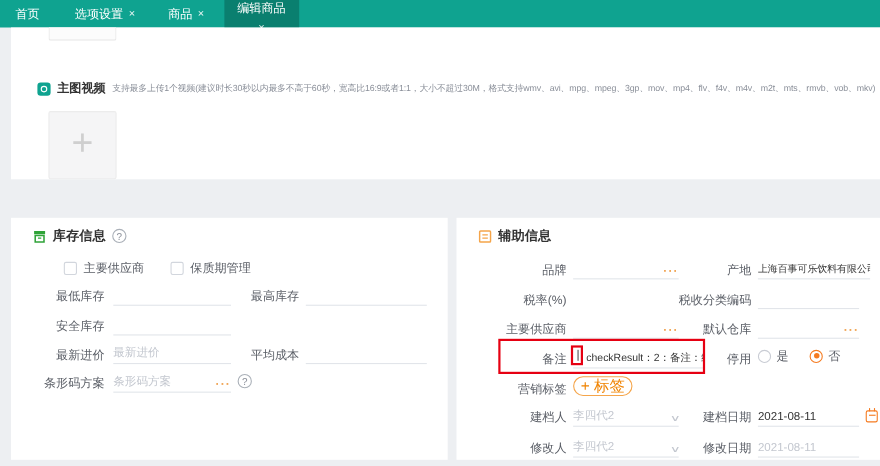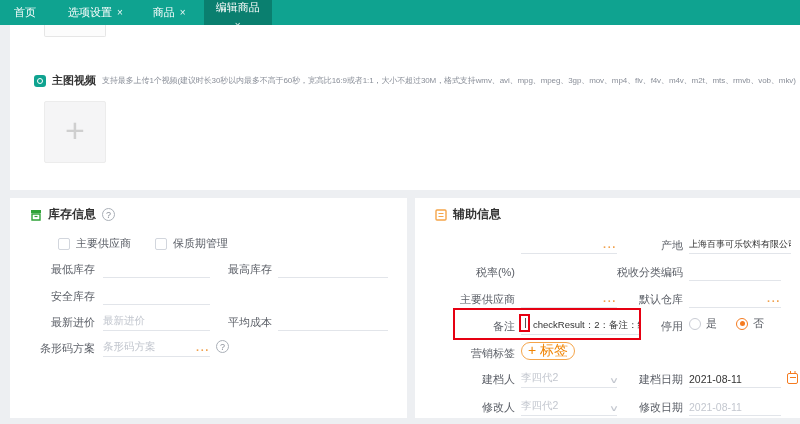--- a/index.html
+++ b/index.html
@@ -16,21 +16,21 @@
     background: #0fa390; display: flex; align-items: stretch;
     color: #fff; font-size: 11px;
   }
   .tab { display: flex; align-items: center; gap: 5px; padding: 0 12px; cursor: pointer; white-space: nowrap; }
   .tab.home { padding: 0 14px; justify-content: flex-end; }
   .tab.plain { margin-left: 6px; }
   .tab.active { background: #0a7f6f; margin-left: 6px; flex-direction: column; }
   .tab .x { font-size: 10px; opacity: .9; }
   
   .card { position: absolute; background: #fff; }
-  #topcard   { left: 10px; top: 25px;  width: 790px; height: 165px; }
+  #topcard   { left: 10px; top: 25px;  width: 790px; height: 138px; }
   #leftcard  { left: 10px; top: 198px; width: 397px; height: 220px; }
   #rightcard { left: 415px; top: 198px; width: 385px; height: 220px; }
   
   .remnant {
     position: absolute; left: 34px; top: 0; width: 62px; height: 12px;
     background: #fcfcfc; border: 1px solid #e6e6e6; border-top: none;
     border-radius: 0 0 2px 2px;
   }
   .vheader { position: absolute; left: 24px; top: 48px; display: flex; align-items: center; gap: 6px; white-space: nowrap; }
   .vicon { width: 12px; height: 12px; background: #0fa390; border-radius: 3px; position: relative; flex: none; }
@@ -157,20 +157,21 @@
 
 <div class="card" id="rightcard">
   <div class="phead">
     <svg class="oicon" width="12" height="12" viewBox="0 0 12 12">
       <rect x="1" y="1" width="10" height="10" rx="1" fill="none" stroke="#f5a54a" stroke-width="1.4"></rect>
       <path d="M3.5 4.5h5M3.5 7.5h5" stroke="#f5a54a" stroke-width="1.2"></path>
     </svg>
     <span class="ptitle">辅助信息</span>
   </div>
 
+  <span class="flabel" style="left:0;top:40px;width:100px;">品牌</span>
   <div class="finput" style="left:106px;top:37px;width:96px;">
     <span class="dots">···</span>
   </div>
   <span class="flabel" style="left:198px;top:40px;width:70px;">产地</span>
   <div class="finput" style="left:274px;top:37px;width:102px;font-size:9px;overflow:hidden;">
     <span>上海百事可乐饮料有限公司</span>
   </div>
 
   <span class="flabel" style="left:0;top:67px;width:100px;">税率(%)</span>
   <span class="flabel" style="left:198px;top:67px;width:70px;">税收分类编码</span>

